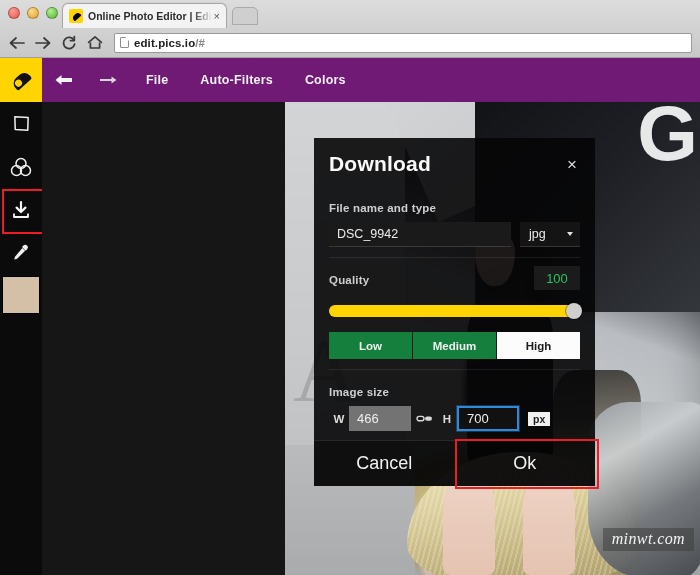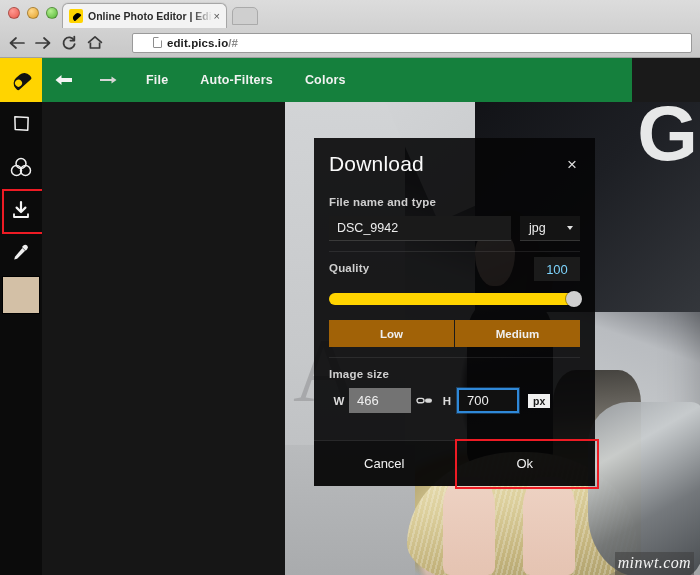--- a/index.html
+++ b/index.html
@@ -60,35 +60,35 @@
   }
 
   .navbar { position: absolute; left: 0; top: 28px; height: 29px; width: 100%;
             display: flex; align-items: center; padding: 0 8px; gap: 9px; }
   .navbtn { width: 17px; height: 17px; display: flex; align-items: center;
             justify-content: center; color: #3b3b3b; }
   .navbtn svg { display: block; }
   .urlbar {
     flex: 1 1 auto; height: 20px; background: #fff;
     border: 1px solid #9a9a9a; border-radius: 2px;
-    display: flex; align-items: center; padding: 0 20px; gap: 5px;
-    margin-left: 20px;
+    display: flex; align-items: center; padding: 0 5px; gap: 5px;
+    margin-left: 2px;
   }
   .page-icon { width: 9px; height: 11px; background: #fff;
                border: 1px solid #8d8d8d; border-radius: 1px; position: relative; }
   .page-icon::after { content:""; position:absolute; right:-1px; top:-1px;
                border-left: 4px solid transparent; border-top: 4px solid #fff;
                border-right: 0; }
   .url-text { font-size: 11.5px; font-weight: bold; color: #1c1c1c; letter-spacing: .1px; }
   .url-text .dim { color: #8a8a8a; font-weight: bold; }
 
   
   .editor-topbar {
-    position: absolute; left: 0; top: 58px; width: 632px; height: 44px;
-    background: #15803d;
+    position: absolute; left: 0; top: 58px; width: 700px; height: 44px;
+    background: #701a75;
   }
   .brand-logo {
     position: absolute; left: 0; top: 0; width: 42px; height: 44px;
     background: #ffd400; display: flex; align-items: center; justify-content: center;
   }
   .brand-logo .pen {
     width: 19px; height: 11px; background: #111;
     transform: rotate(-42deg);
     border-radius: 7px 7px 2px 2px;
     position: relative;
@@ -222,49 +222,49 @@
     background: linear-gradient(150deg, #9ea2a6 0%, #c8ccce 28%, #6e7276 62%, #3e4246 100%);
     border-radius: 34% 14% 20% 44% / 24% 14% 30% 36%;
     opacity: .92;
   }
   .photo .floor {
     position: absolute; left: 0; bottom: 0; width: 130px; height: 130px;
     background: linear-gradient(180deg, #b9bbbd 0%, #a9abad 100%);
   }
 
   .watermark {
-    position: absolute; right: 6px; bottom: 0;
+    position: absolute; right: 6px; bottom: 24px;
     background: rgba(60,60,60,.52);
     color: #f4f4f4;
     font-family: "Liberation Serif", serif;
     font-style: italic; font-size: 16px;
-    padding: 2px 3px 3px;
+    padding: 2px 9px 3px;
     letter-spacing: .4px;
   }
 
   
   .dialog {
     position: absolute; left: 314px; top: 138px; width: 281px; height: 348px;
     background: rgba(6,6,7,.90);
     color: #e9e9e9;
     display: flex; flex-direction: column;
   }
   .dlg-head {
     height: 52px; display: flex; align-items: center; justify-content: space-between;
     padding: 0 16px 0 15px;
   }
-  .dlg-title { font-size: 21px; font-weight: normal; color: #fafafa; letter-spacing: .2px; }
+  .dlg-title { font-size: 21px; font-weight: bold; color: #fafafa; letter-spacing: .2px; }
   .dlg-close { font-size: 17px; color: #dcdcdc; line-height: 1; padding: 3px 2px; }
 
   .dlg-body { flex: 1 1 auto; padding: 0 15px; }
   .dlg-section { padding-bottom: 4px; }
   .sec-divider { height: 1px; background: rgba(255,255,255,.085); margin: 10px 0 0; }
   .sec-label {
     font-size: 11.5px; font-weight: bold; color: #cfcfcf;
-    margin: 6px 0 8px; letter-spacing: .2px;
+    margin: 12px 0 8px; letter-spacing: .2px;
   }
   .row { display: flex; align-items: flex-end; }
 
   .filename-input {
     flex: 1 1 auto; height: 25px;
     background: #1a1a1a; border: none; border-bottom: 1px solid rgba(255,255,255,.14);
     color: #ededed; font-size: 12.5px;
     padding: 0 8px;
     font-family: "Liberation Sans", sans-serif;
   }
@@ -275,42 +275,42 @@
     padding: 0 7px 0 9px;
     font-size: 12.5px; color: #ededed;
   }
   .caret { width: 0; height: 0; border-left: 3.5px solid transparent;
            border-right: 3.5px solid transparent; border-top: 4.5px solid #e2e2e2; }
 
   .quality-head { display: flex; align-items: center; justify-content: space-between; gap: 16px; }
   .quality-val {
     width: 46px; height: 24px; background: #1b1b1b;
     display: flex; align-items: center; justify-content: center;
-    font-size: 13px; color: #7dd3fc;
+    font-size: 13px; color: #22c55e;
   }
   .slider { position: relative; height: 16px; margin: 9px 0 0; }
   .slider-track {
     position: absolute; left: 0; top: 2px; width: 100%; height: 12px;
     background: #2a2a2a; border-radius: 6px;
   }
   .slider-fill {
     position: absolute; left: 0; top: 2px; width: 100%; height: 12px;
     background: #ffd400; border-radius: 6px;
   }
   .slider-knob {
     position: absolute; right: -2px; top: 0; width: 16px; height: 16px;
     background: #cfcfcf; border-radius: 50%;
     box-shadow: 0 0 0 1px rgba(0,0,0,.35);
   }
 
   .seg-group { display: flex; margin-top: 13px; height: 27px; }
   .seg {
     flex: 1 1 0; display: flex; align-items: center; justify-content: center;
     font-size: 11.5px; font-weight: bold; color: #efefef;
-    background: #a16207;
+    background: #15803d;
   }
   .seg + .seg { border-left: 1px solid #1a1a1a; }
   .seg.active { background: #fcfcfc; color: #1c1c1c; }
 
   .size-row { display: flex; align-items: center; margin-top: 2px; }
   .size-lbl { font-size: 11.5px; font-weight: bold; color: #dcdcdc; width: 20px; text-align: center; }
   .size-input {
     width: 62px; height: 25px; background: #737373;
     border: none; color: #efefef; font-size: 13px;
     padding: 0 8px; font-family: "Liberation Sans", sans-serif;
@@ -320,21 +320,21 @@
   }
   .link-icon { width: 26px; display: flex; align-items: center; justify-content: center; }
   .unit-badge {
     margin-left: 9px; background: #f0f0f0; color: #1a1a1a;
     font-size: 10.5px; font-weight: bold; padding: 1px 5px;
   }
 
   .dlg-foot { height: 46px; display: flex; border-top: 1px solid rgba(255,255,255,.07); }
   .dlg-btn {
     flex: 1 1 0; display: flex; align-items: center; justify-content: center;
-    font-size: 13px; color: #f1f1f1; position: relative;
+    font-size: 18px; color: #f1f1f1; position: relative;
     background: rgba(0,0,0,.35);
   }
   .dlg-btn.highlight::after {
     content: ""; position: absolute; left: 0; top: -2px;
     width: 100%; height: 46px;
     border: 2px solid #ee1b24; pointer-events: none;
   }
 </style>
 </head>
 <body>
@@ -483,20 +483,21 @@
           <div class="quality-val">100</div>
         </div>
         <div class="slider">
           <div class="slider-track"></div>
           <div class="slider-fill"></div>
           <div class="slider-knob"></div>
         </div>
         <div class="seg-group">
           <div class="seg">Low</div>
           <div class="seg">Medium</div>
+          <div class="seg active">High</div>
         </div>
         <div class="sec-divider"></div>
       </div>
 
       <div class="dlg-section">
         <div class="sec-label">Image size</div>
         <div class="size-row">
           <div class="size-lbl">W</div>
           <input class="size-input" type="text" value="466" style="">
           <div class="link-icon">

